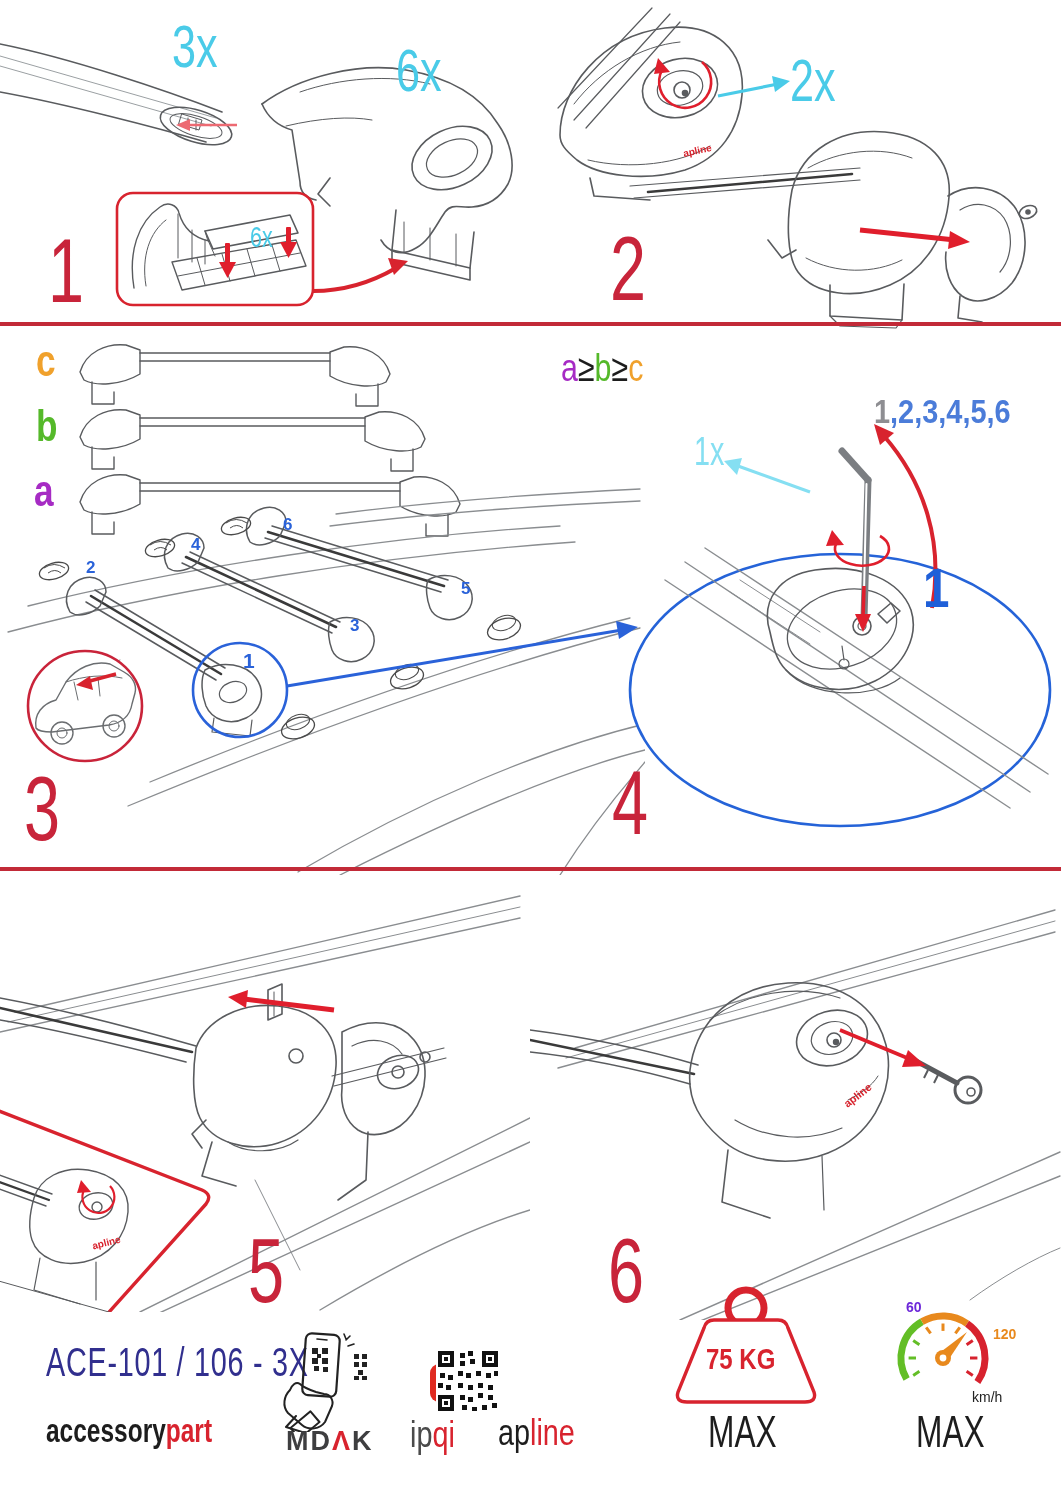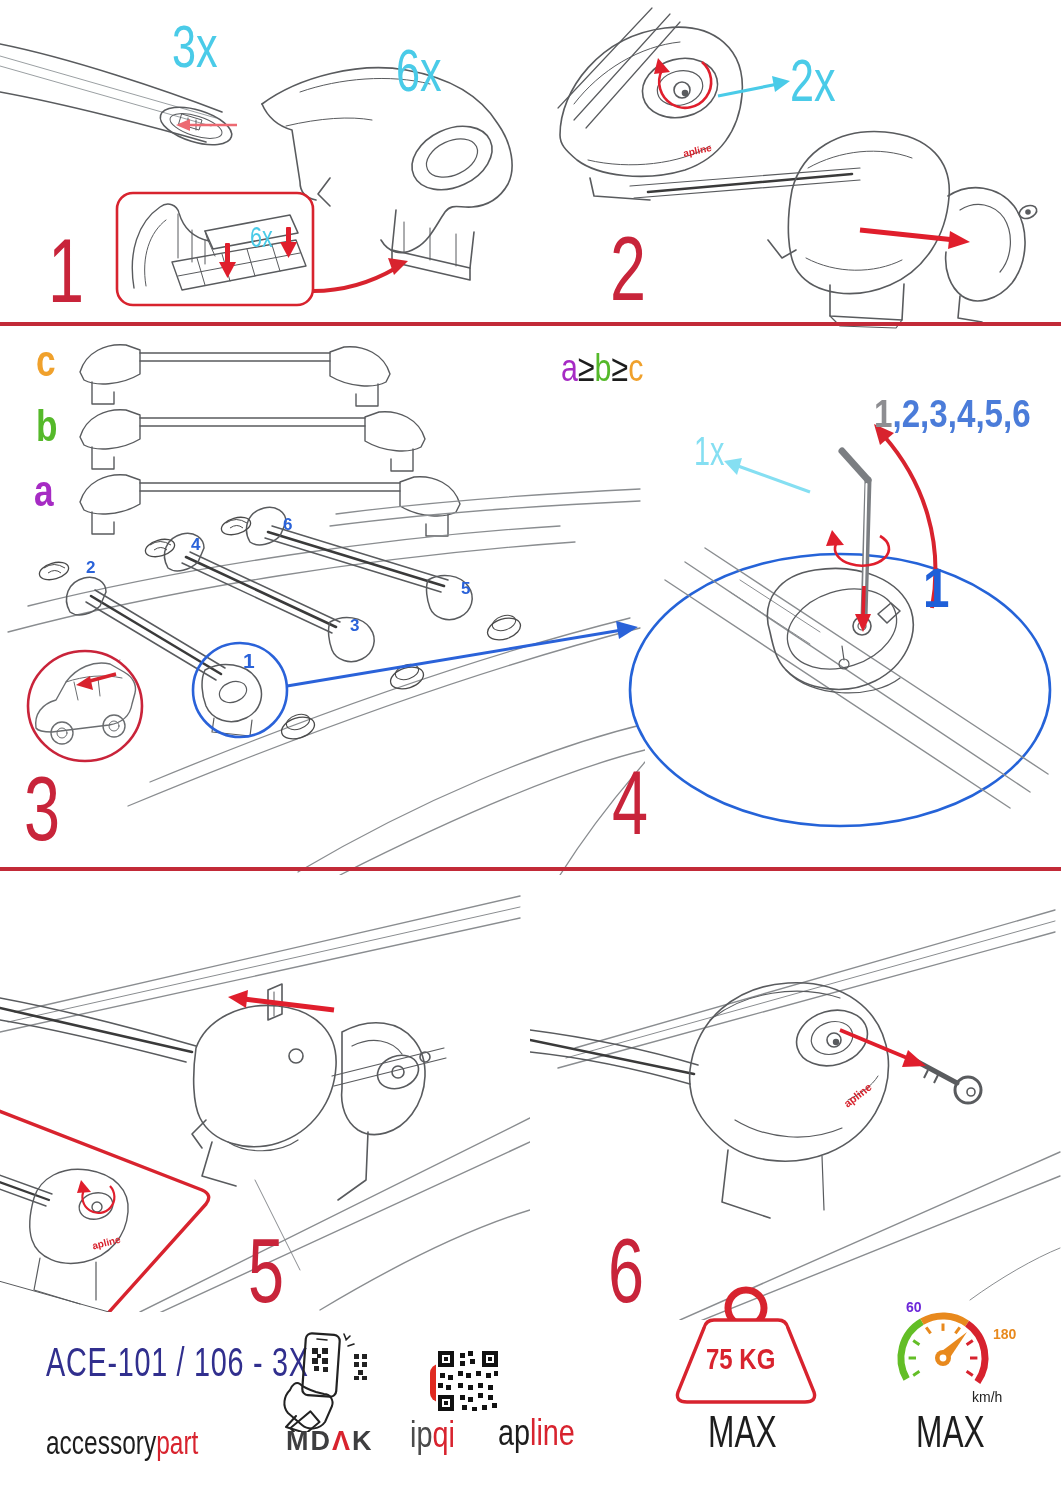--- a/index.html
+++ b/index.html
@@ -12,27 +12,27 @@
   .cn85{display:inline-block;transform:scaleX(.85);transform-origin:0 0;}
   .stepnum{font-size:90px;font-weight:400;color:#C8243A;}
   .qty{font-size:60px;color:#4ACBE8;}
   .qty-s{font-size:30px;color:#4ACBE8;}
   .qty-l{font-size:40px;color:#85DFF2;}
   .sizelabel{font-size:44px;font-weight:700;}
   .c-orange{color:#F0A12C;} .c-green{color:#55B92A;} .c-purple{color:#A62BC4;}
   .c-black{color:#1d1d1d;}
   .roofnum{font-size:17px;font-weight:700;color:#2A62D9;}
   .rule{font-size:38px;font-weight:400;}
-  .seq{font-size:39px;font-weight:600;}
+  .seq{font-size:34px;font-weight:600;}
   .seq-first{color:#8E8E92;} .seq-rest{color:#4B7CD9;}
   .bigone{font-size:56px;font-weight:700;color:#1F5FD8;}
   .applogo{font-size:10px;font-weight:700;color:#D8232E;letter-spacing:0;}
   .divider{position:absolute;left:0;width:1061px;height:4px;background:#C22A38;}
   .pcode{font-size:40px;font-weight:500;color:#312F8E;letter-spacing:1px;}
-  .apart{font-size:34px;font-weight:400;margin-top:12px;}
+  .apart{font-size:34px;font-weight:700;}
   .apart .red{color:#D8232E;}
   .mdak{font-size:27px;font-weight:700;color:#3E3E40;letter-spacing:2px;}
   .mdak .red{color:#D8232E;}
   .ipqi{font-size:36px;font-weight:500;color:#4A4A4A;}
   .ipqi .red{color:#D8232E;}
   .apline{font-size:36px;font-weight:500;color:#1d1d1d;}
   .apline .red{color:#D8232E;}
   .wkg{font-size:30px;font-weight:600;color:#D8232E;}
   .maxl{font-size:44px;font-weight:500;color:#1d1d1d;}
   .g60{font-size:14px;font-weight:700;color:#6d28d9;}
@@ -518,17 +518,17 @@
           <path d="M86.8,79.4 L80.6,75.2"></path>
       </g>
     </g>
     <g>
       <polygon points="52,58 61,66 81,36" fill="#E8891D"></polygon>
       <circle cx="57" cy="62" r="8" fill="#E8891D"></circle>
       <circle cx="57" cy="62" r="3.4" fill="#ffffff"></circle>
     </g>
   </svg>
   <div class="abs t g60" style="left:906px;top:1300px"><span>60</span></div>
-  <div class="abs t g120" style="left:993px;top:1327px"><span>180</span></div>
+  <div class="abs t g120" style="left:993px;top:1327px"><span>120</span></div>
   <div class="abs t kmh" style="left:931px;top:1390px"><span>km/h</span></div>
   <div class="abs t maxl" style="left:916px;top:1410px"><span class="cn">MAX</span></div>
 
 </div>
 
 </body></html>

